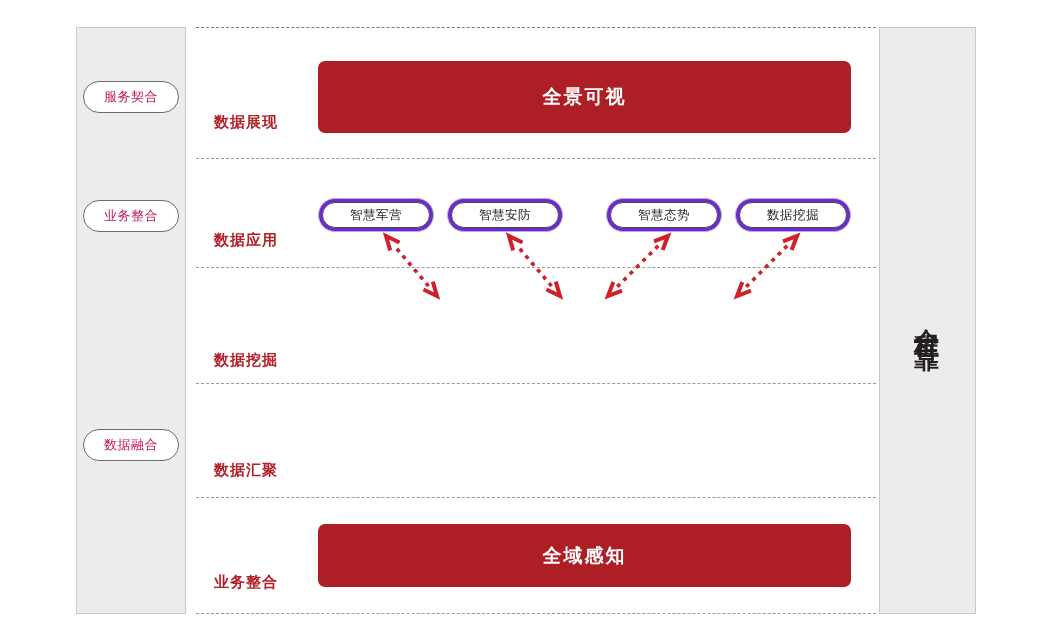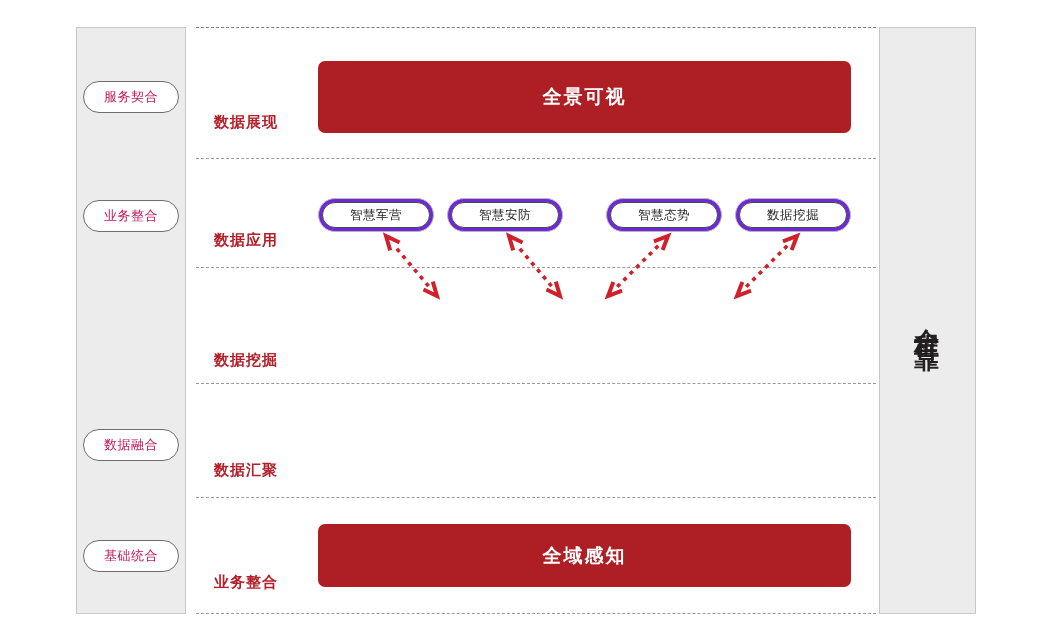--- a/index.html
+++ b/index.html
@@ -156,23 +156,20 @@
   <div id="left-panel" class="side-panel">
     <div class="stage-pill" style="top:53px">
       <span>服务契合</span>
     </div>
     <div class="stage-pill" style="top:172px">
       <span>业务整合</span>
     </div>
     <div class="stage-pill" style="top:401px">
       <span>数据融合</span>
     </div>
-    <div class="stage-pill" style="top:512px">
-      <span>基础统合</span>
-    </div>
   </div>
 
   <div id="right-panel" class="side-panel">
     <div id="reliable-wrap">
       <div class="vtext">全程可靠</div>
     </div>
   </div>
 
   <div class="hsep strong" style="top:27px"></div>
   <div class="hsep" style="top:158px"></div>

